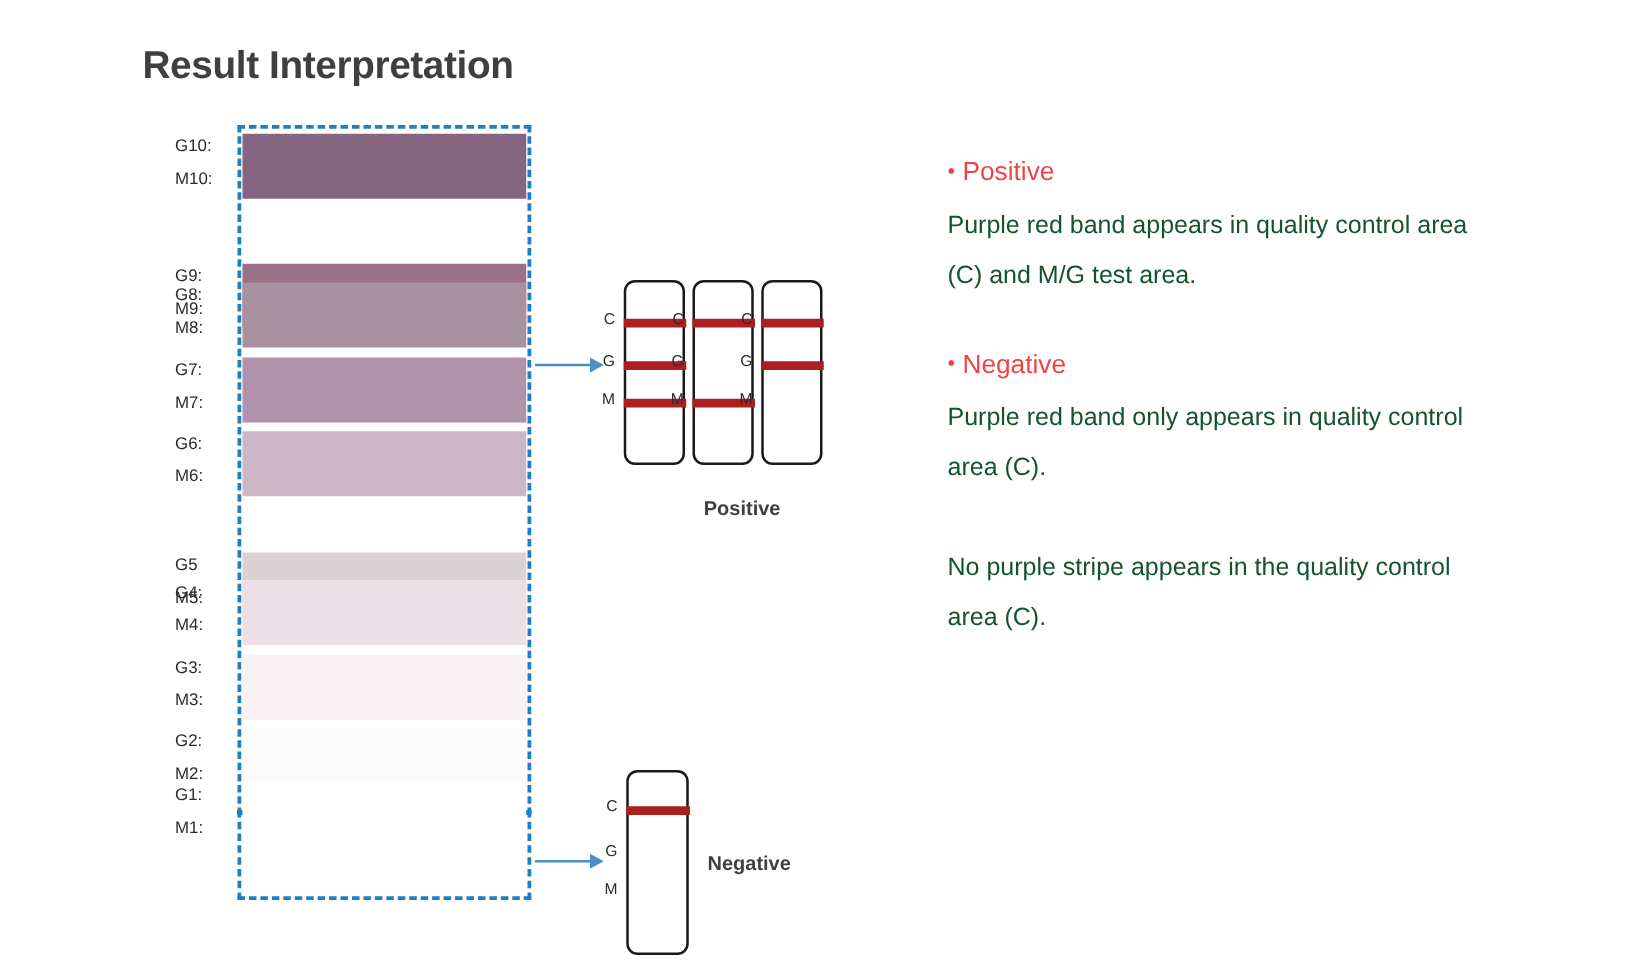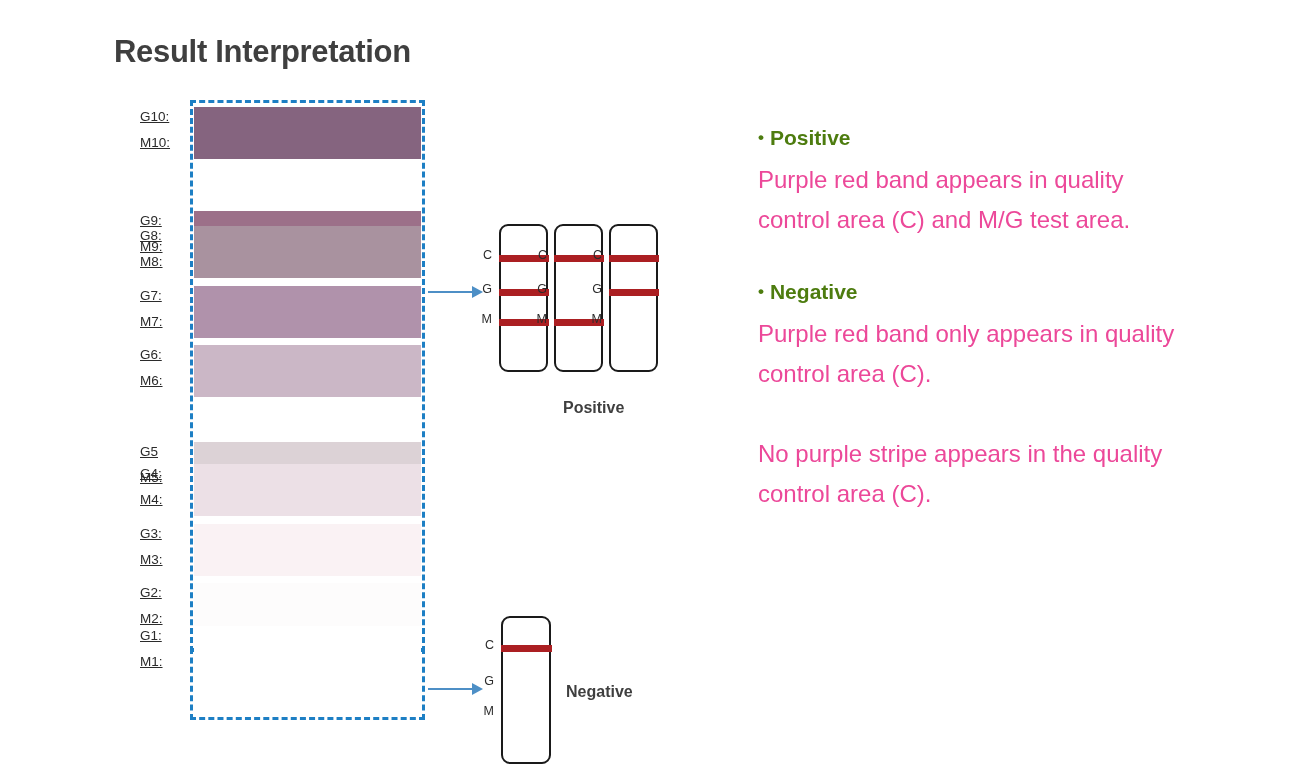--- a/index.html
+++ b/index.html
@@ -71,21 +71,20 @@
     top: 0;
     width: 46px;
     text-align: left;
     font-size: 13.5px;
     line-height: 26px;
     color: #2b2b2b;
   }
   .ladder-labels .lbl {
     display: block;
     white-space: nowrap;
-    text-decoration: underline;
   }
   .ladder-swatch {
     position: absolute;
     left: 54px;     
     top: 3px;
     width: 227px;   
     height: 52px;
   }
 
   
@@ -144,35 +143,35 @@
   
   #info-panel {
     position: absolute;
     left: 758px;
     top: 126px;
     width: 440px;
   }
   .info-block { margin-bottom: 40px; }
   .info-head {
     font-size: 21px;
-    font-weight: bold;
-    color: #4d7c0f;
+    font-weight: normal;
+    color: #ef4444;
     margin-bottom: 10px;
     white-space: nowrap;
   }
   .info-head .bullet {
     display: inline-block;
     font-size: 17px;
     margin-right: 6px;
     vertical-align: 2px;
   }
   .info-body {
-    font-size: 24px;
+    font-size: 20px;
     line-height: 40px;
-    color: #ec4899;
+    color: #14532d;
     font-weight: normal;
   }
 </style>
 </head>
 <body>
 
 <div class="page-title">Result Interpretation</div>
 
 <div id="ladder-region">
   <div class="dash-box-main"></div>

